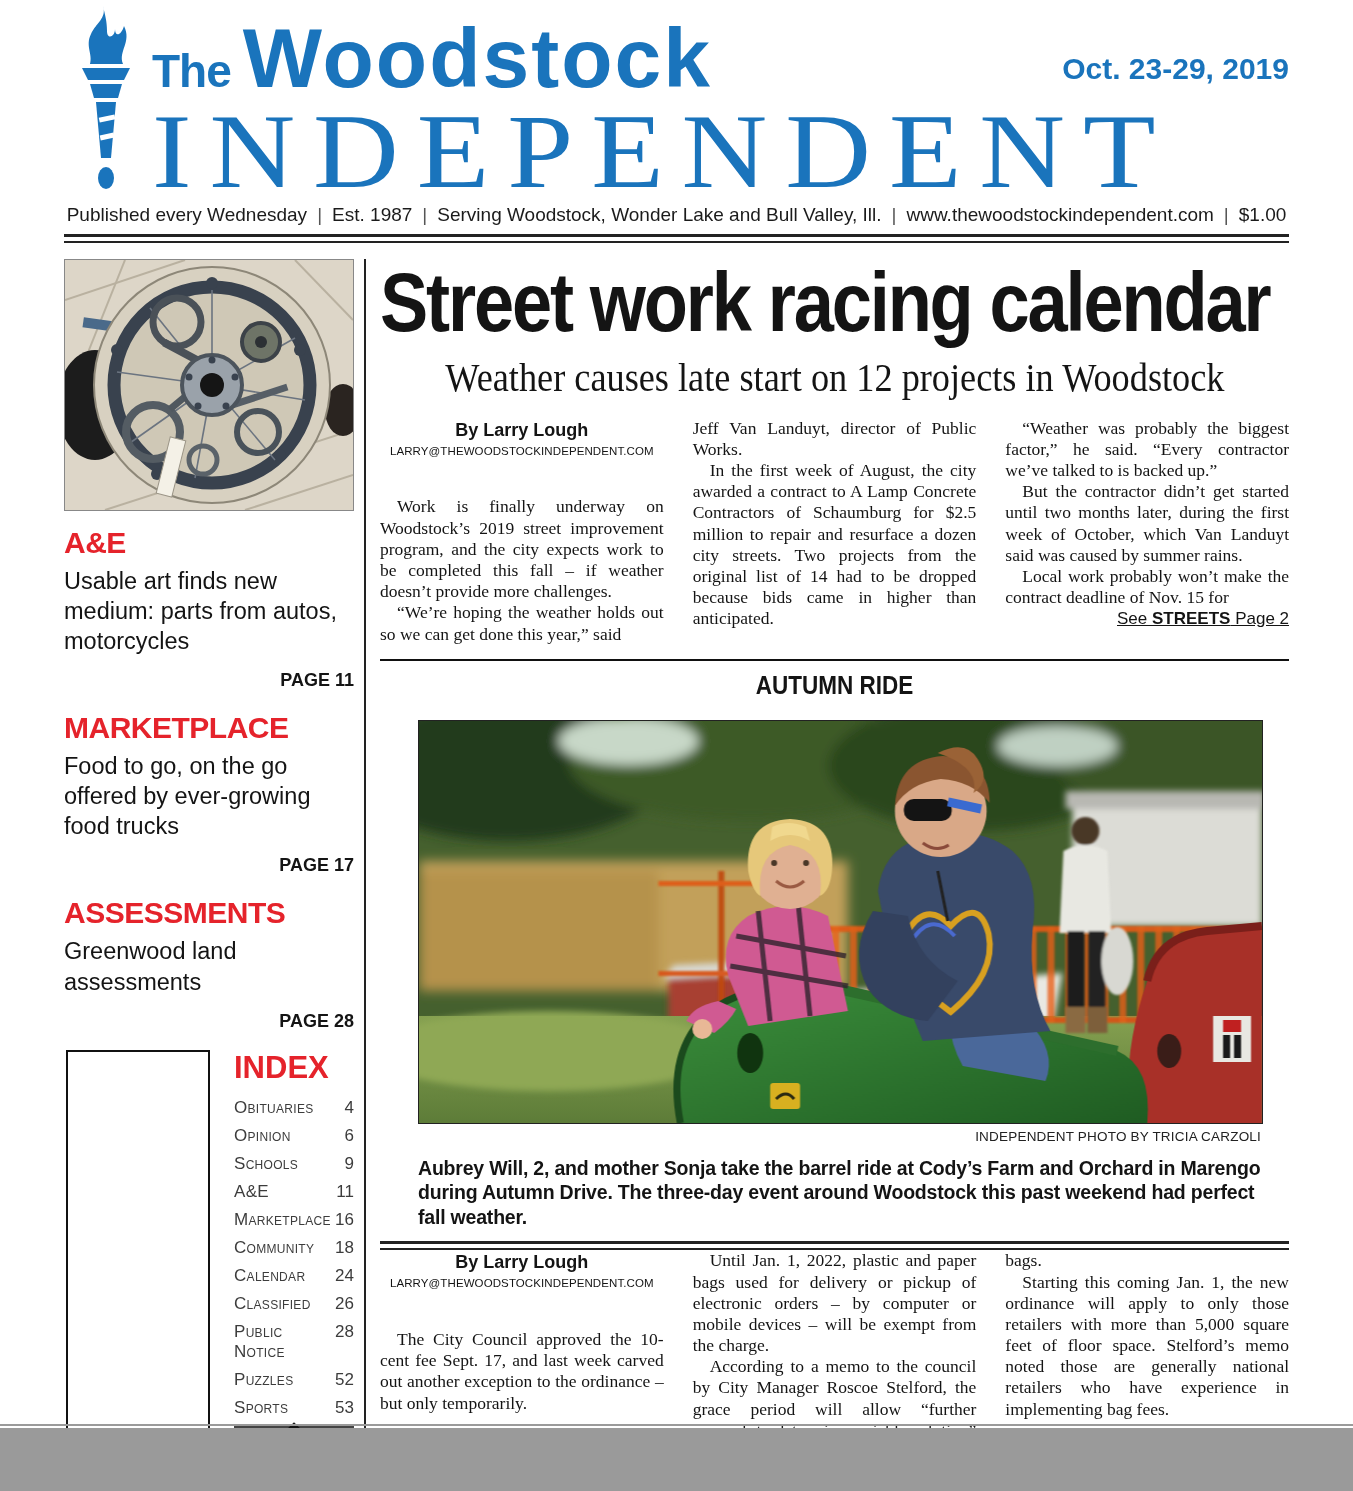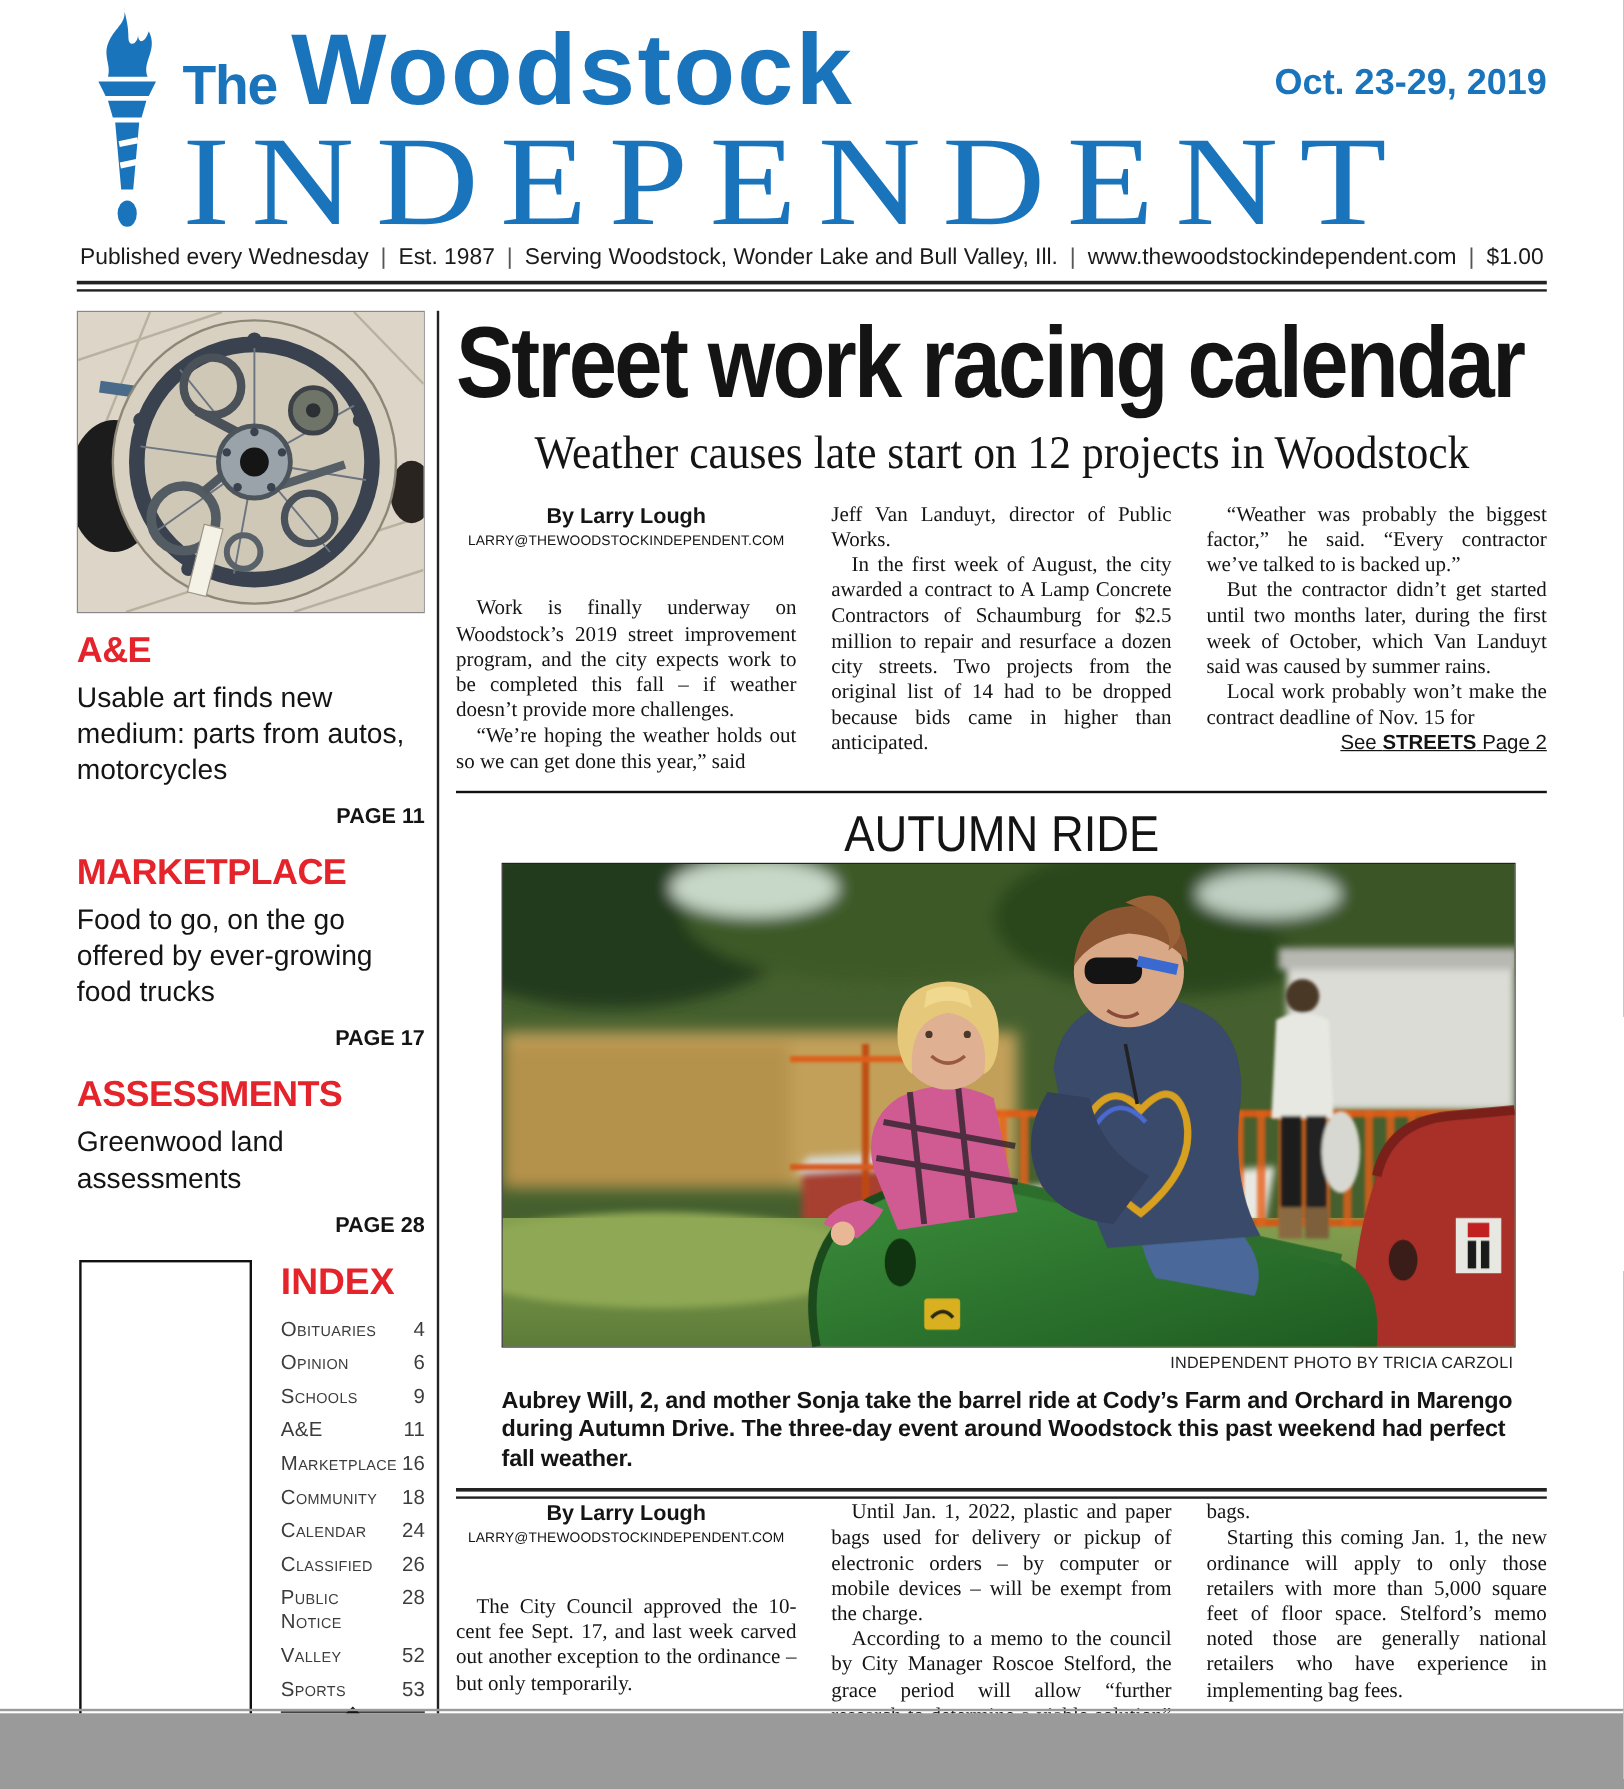--- a/index.html
+++ b/index.html
@@ -51,21 +51,21 @@
   .col{flex:1;font-family:"Liberation Serif",serif;font-size:17.5px;line-height:1.21;text-align:justify;min-width:0;}
   .byline-block{margin:2px 0 38px;text-align:center;font-family:"Liberation Sans",sans-serif;}
   .byline{font-weight:bold;font-size:18px;}
   .byemail{font-size:11.5px;margin-top:3px;letter-spacing:.1px;}
   .para{margin:0;text-indent:17px;}
   .para.cont{text-indent:0;}
   .jump{text-align:right;font-family:"Liberation Sans",sans-serif;font-size:17px;margin-top:1px;text-decoration:underline;}
   .story-rule{border-top:2px solid #111;margin:14px 0 0;}
 
   
-  .kicker{text-align:center;font-size:42px;font-weight:normal;margin:10px 0 0;}
+  .kicker{text-align:center;font-size:25px;font-weight:bold;margin:10px 0 20px;}
   .kk-in{display:inline-block;transform:scaleX(.9);white-space:nowrap;}
   .photo{margin:0 28px 0 38px;border:1px solid #222;display:block;}
   .credit{text-align:right;margin:5px 28px 1px 0;font-size:13.5px;letter-spacing:.2px;color:#222;}
   .caption{margin:12px 28px 12px 38px;font-weight:bold;font-size:19.5px;line-height:1.26;letter-spacing:-.2px;}
   .rule-double2{height:4px;border-top:3px solid #222;border-bottom:2px solid #222;margin:6px 0 0;}
   .headline2{margin-top:12px;}
   .sheet-bottom{position:absolute;left:0;right:0;bottom:2px;border-top:2px solid #9a9a9a;}
 </style>
 </head>
 <body>
@@ -208,21 +208,21 @@
               </div>
           <div class="idx-row">
                 <span class="idx-label">Classified</span>
                 <span class="idx-page">26</span>
               </div>
           <div class="idx-row">
                 <span class="idx-label">Public Notice</span>
                 <span class="idx-page">28</span>
               </div>
           <div class="idx-row">
-                <span class="idx-label">Valley</span>
+                <span class="idx-label">Puzzles</span>
                 <span class="idx-page">52</span>
               </div>
           <div class="idx-row">
                 <span class="idx-label">Sports</span>
                 <span class="idx-page">53</span>
               </div>
           <div class="idx-div">
                 <span class="idx-diamond"></span>
               </div>
           <div class="contact-name">

